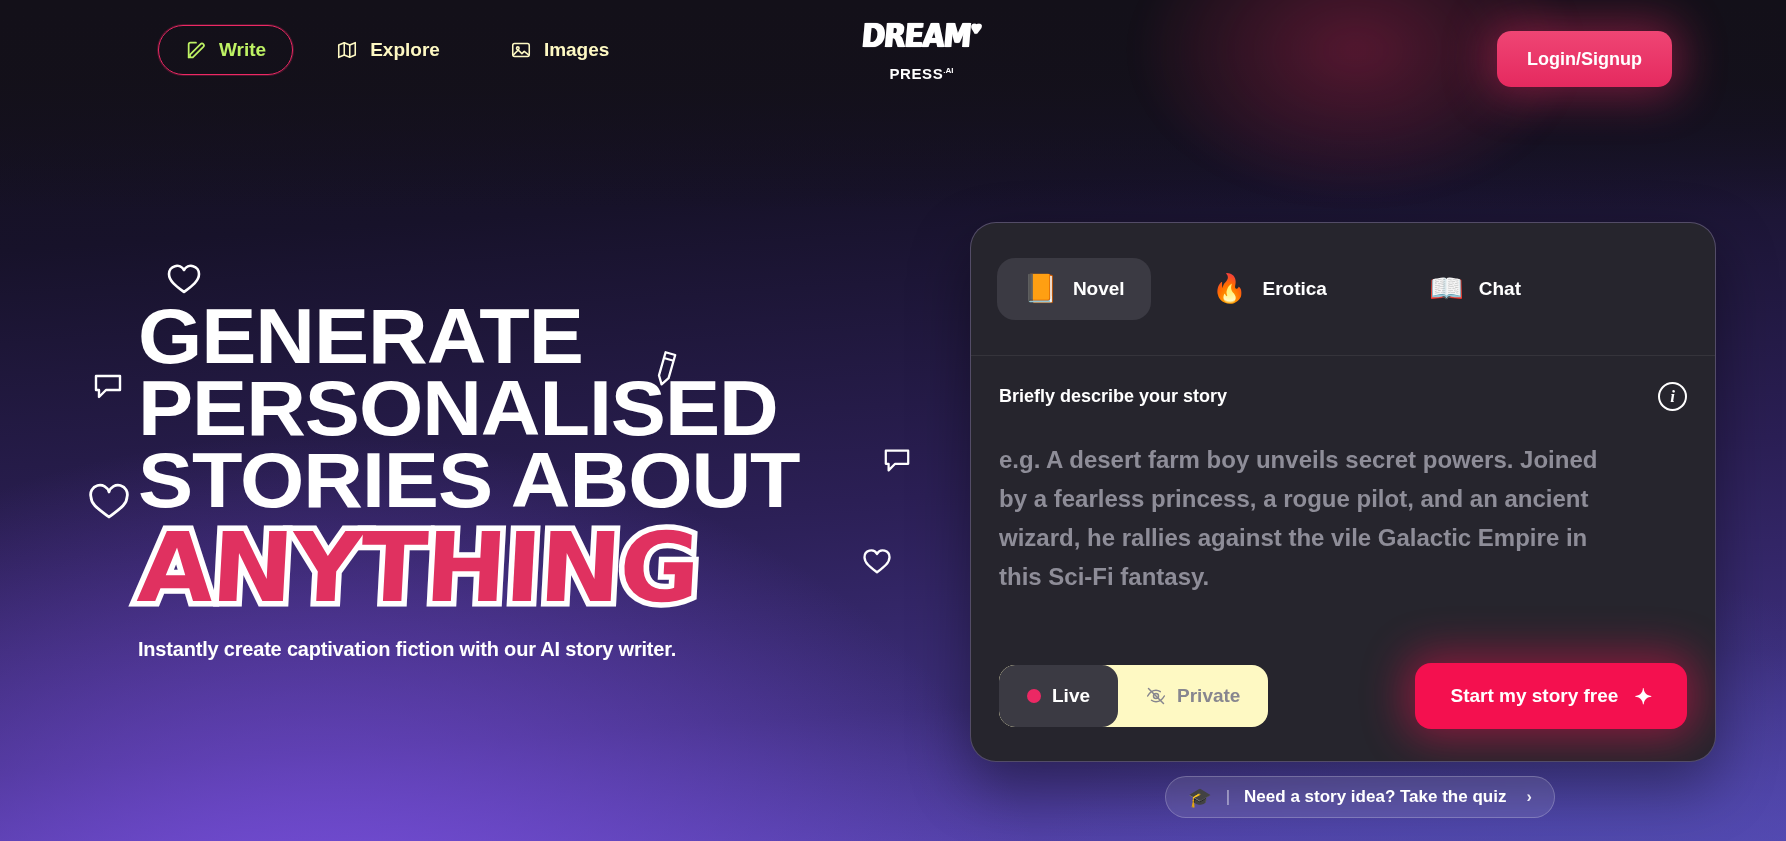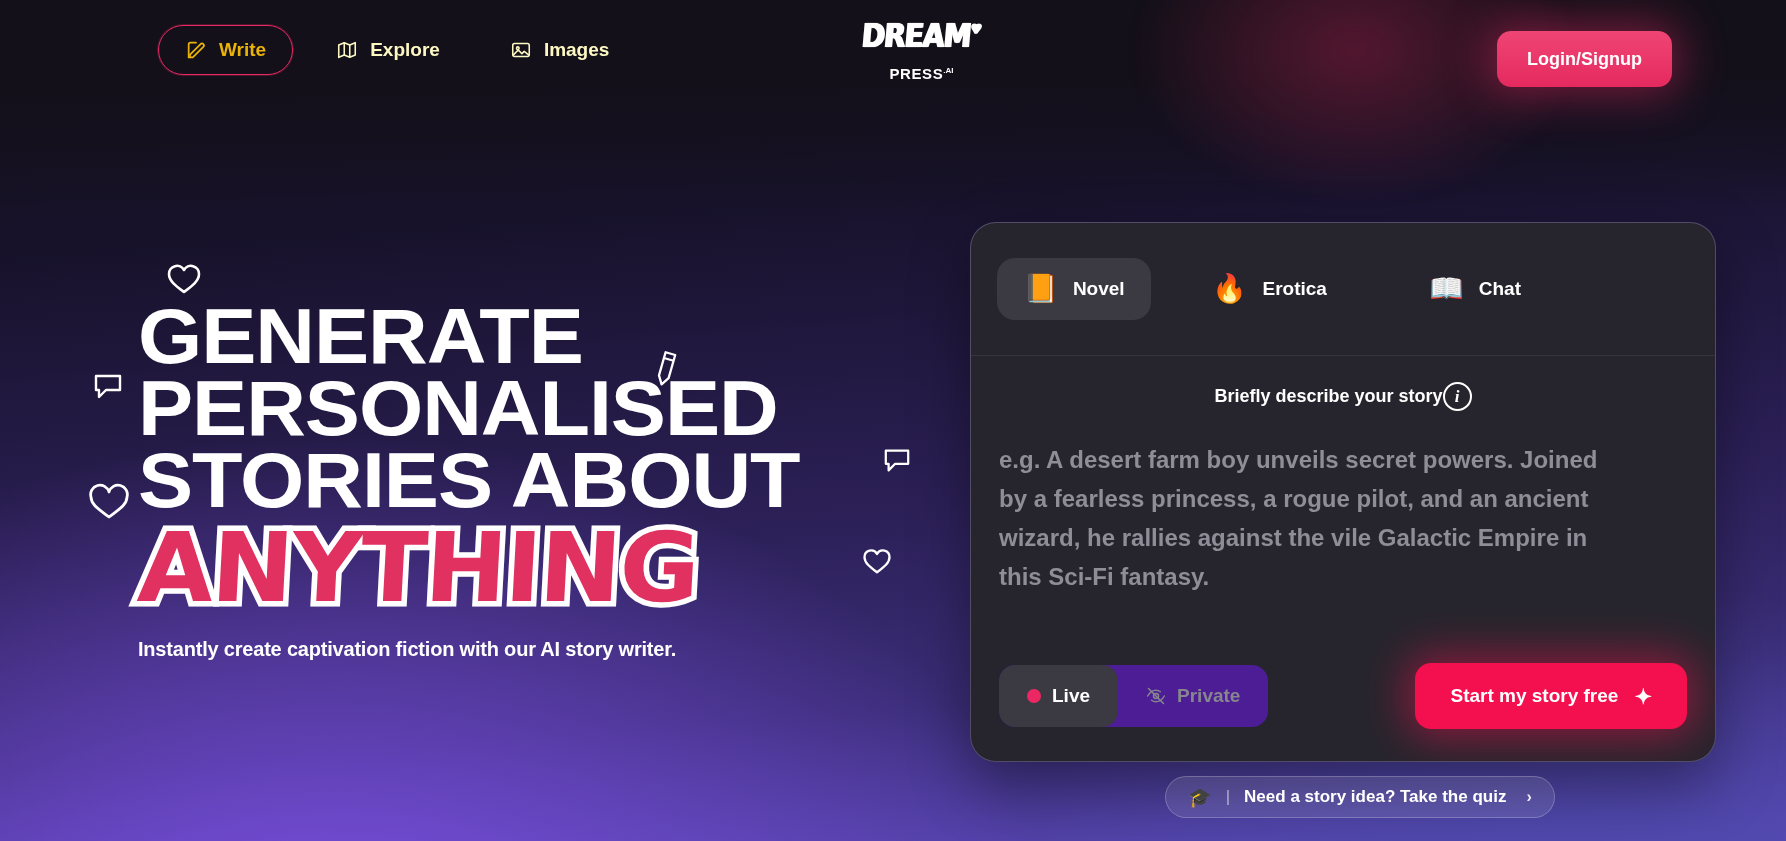--- a/index.html
+++ b/index.html
@@ -34,21 +34,21 @@
     display:flex; align-items:center; z-index:6;
   }
   #nav { display:flex; align-items:center; gap:16px; margin-left:158px; }
   .nav-item {
     display:flex; align-items:center; gap:12px;
     padding:13px 26px; border-radius:999px;
     color:#fef9c3; font-size:19px; font-weight:bold;
     border:1.6px solid transparent; cursor:pointer; white-space:nowrap;
   }
   .nav-item.active {
-    color:#eab308;
+    color:#bef264;
     border-color:#ec2864;
     box-shadow:0 0 0 1px rgba(236,40,100,0.25);
   }
   .nav-item .ico { display:flex; width:22px; height:22px; }
   .nav-item .ico svg { width:22px; height:22px; display:block; }
 
   #logo {
     position:absolute; left:869px; top:18px; width:105px; height:66px;
     display:flex; flex-direction:column; align-items:center; justify-content:center;
     pointer-events:none;
@@ -127,41 +127,41 @@
   .tab {
     display:flex; align-items:center; gap:15px;
     padding:17px 26px; border-radius:18px;
     color:#ffffff; font-size:19px; font-weight:bold;
     cursor:pointer; white-space:nowrap;
   }
   .tab.active { background:#3b3a43; }
   .tab .emoji { font-size:28px; line-height:1; }
 
   #prompt-area { padding:26px 28px 0 28px; position:relative; }
-  #prompt-label-row { display:flex; align-items:center; justify-content:center; }
+  #prompt-label-row { display:flex; align-items:center; justify-content:space-between; }
   #prompt-label { color:#ffffff; font-size:18px; font-weight:bold; }
   #info-icon {
     width:29px; height:29px; border-radius:50%;
     border:2px solid #ffffff; color:#ffffff;
     display:flex; align-items:center; justify-content:center;
     font-family:"Liberation Serif", serif; font-style:italic;
     font-size:17px; font-weight:bold; cursor:pointer;
   }
   #prompt-placeholder {
     margin-top:30px; color:#8e8d98;
     font-size:24px; font-weight:bold; line-height:1.62;
     width:630px; cursor:text;
   }
 
   #controls {
     position:absolute; left:28px; right:28px; bottom:32px;
     display:flex; align-items:center; justify-content:space-between;
   }
   #visibility {
-    display:flex; background:#4c1d95; border-radius:16px; padding:0;
+    display:flex; background:#fef9c3; border-radius:16px; padding:0;
     overflow:hidden;
   }
   .vis {
     display:flex; align-items:center; gap:11px;
     padding:0 28px; height:62px;
     font-size:19px; font-weight:bold; cursor:pointer; white-space:nowrap;
   }
   .vis.active { background:#3b3a43; color:#ffffff; border-radius:16px; }
   .vis.inactive { color:#87868f; }
   .vis .dot { width:14px; height:14px; border-radius:50%; background:#ec2864; }

